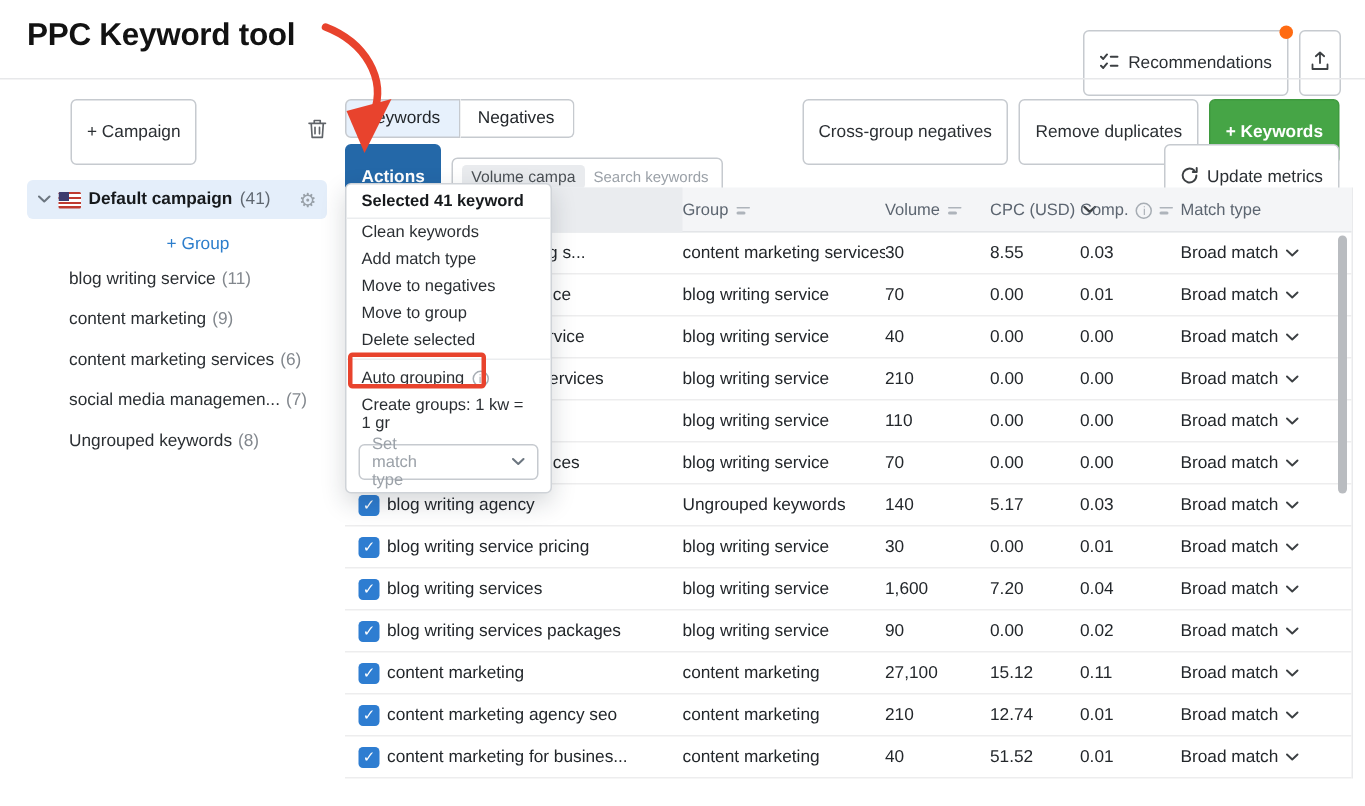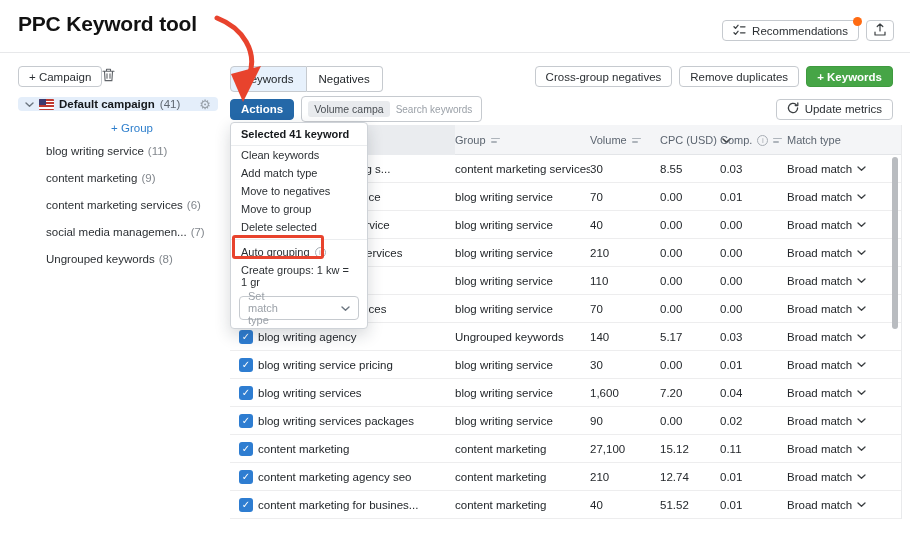--- a/index.html
+++ b/index.html
@@ -5,32 +5,32 @@
   * { box-sizing: border-box; }
   body { margin: 0; background: #fff; }
   .page {
     position: relative; width: 910px; height: 537px; background: #fff;
     font-family: "Liberation Sans", sans-serif; overflow: hidden; color: #23272b;
   }
   .title { position: absolute; left: 18px; top: 12px; font-size: 21px; font-weight: bold; color: #121212; letter-spacing: -0.2px; }
   .divider { position: absolute; top: 52px; left: 0; width: 910px; height: 1px; background: #e7e8ea; }
 
   .btn {
-    display: inline-flex; align-items: center; gap: 6px; height: 21px; padding: 0 10px;
+    display: inline-flex; align-items: center; gap: 6px; height: 44px; padding: 0 10px;
     border: 1px solid #c6cacf; border-radius: 4px; background: #fff; font-size: 11.5px; color: #2b2f33; white-space: nowrap;
   }
   .hdr-actions { position: absolute; top: 20px; right: 16px; display: flex; gap: 7px; }
   .rec-btn { position: relative; }
   .rec-dot { position: absolute; top: -4px; right: -4px; width: 9px; height: 9px; border-radius: 50%; background: #ff6b12; }
   .icon-btn { padding: 0 7px; }
 
   
   .sidebar { position: absolute; left: 18px; top: 66px; width: 200px; }
-  .side-top { display: flex; justify-content: flex-start; align-items: center; }
-  .campaign-row { margin-top: 10px; height: 14px; background: #e4eefa; border-radius: 4px; display: flex; align-items: center; gap: 5px; padding: 0 7px; font-size: 11.5px; }
+  .side-top { display: flex; justify-content: space-between; align-items: center; margin-left: 29px; }
+  .campaign-row { margin-top: 10px; height: 26px; background: #e4eefa; border-radius: 4px; display: flex; align-items: center; gap: 5px; padding: 0 7px; font-size: 11.5px; }
   .campaign-name { font-weight: bold; color: #16191c; }
   .campaign-count { color: #5f6770; }
   .gear { margin-left: auto; color: #98a0a8; font-size: 13px; line-height: 1; }
   .add-group { margin: 11px 0 3px 28px; color: #2d7ecc; font-size: 11.5px; cursor: pointer; text-align: center; }
   .group-item { height: 27px; display: flex; align-items: center; padding-left: 28px; font-size: 11.5px; color: #2b2f33; }
   .group-count { color: #82878d; margin-left: 4px; }
   .flag { width: 15px; height: 11px; position: relative; border-radius: 1px; overflow: hidden; flex: none;
     background: repeating-linear-gradient(180deg, #bf3a30 0 1.6px, #fff 1.6px 3.2px); }
   .flag::after { content: ""; position: absolute; left: 0; top: 0; width: 7px; height: 6px; background: #3c3b6e; }
 

